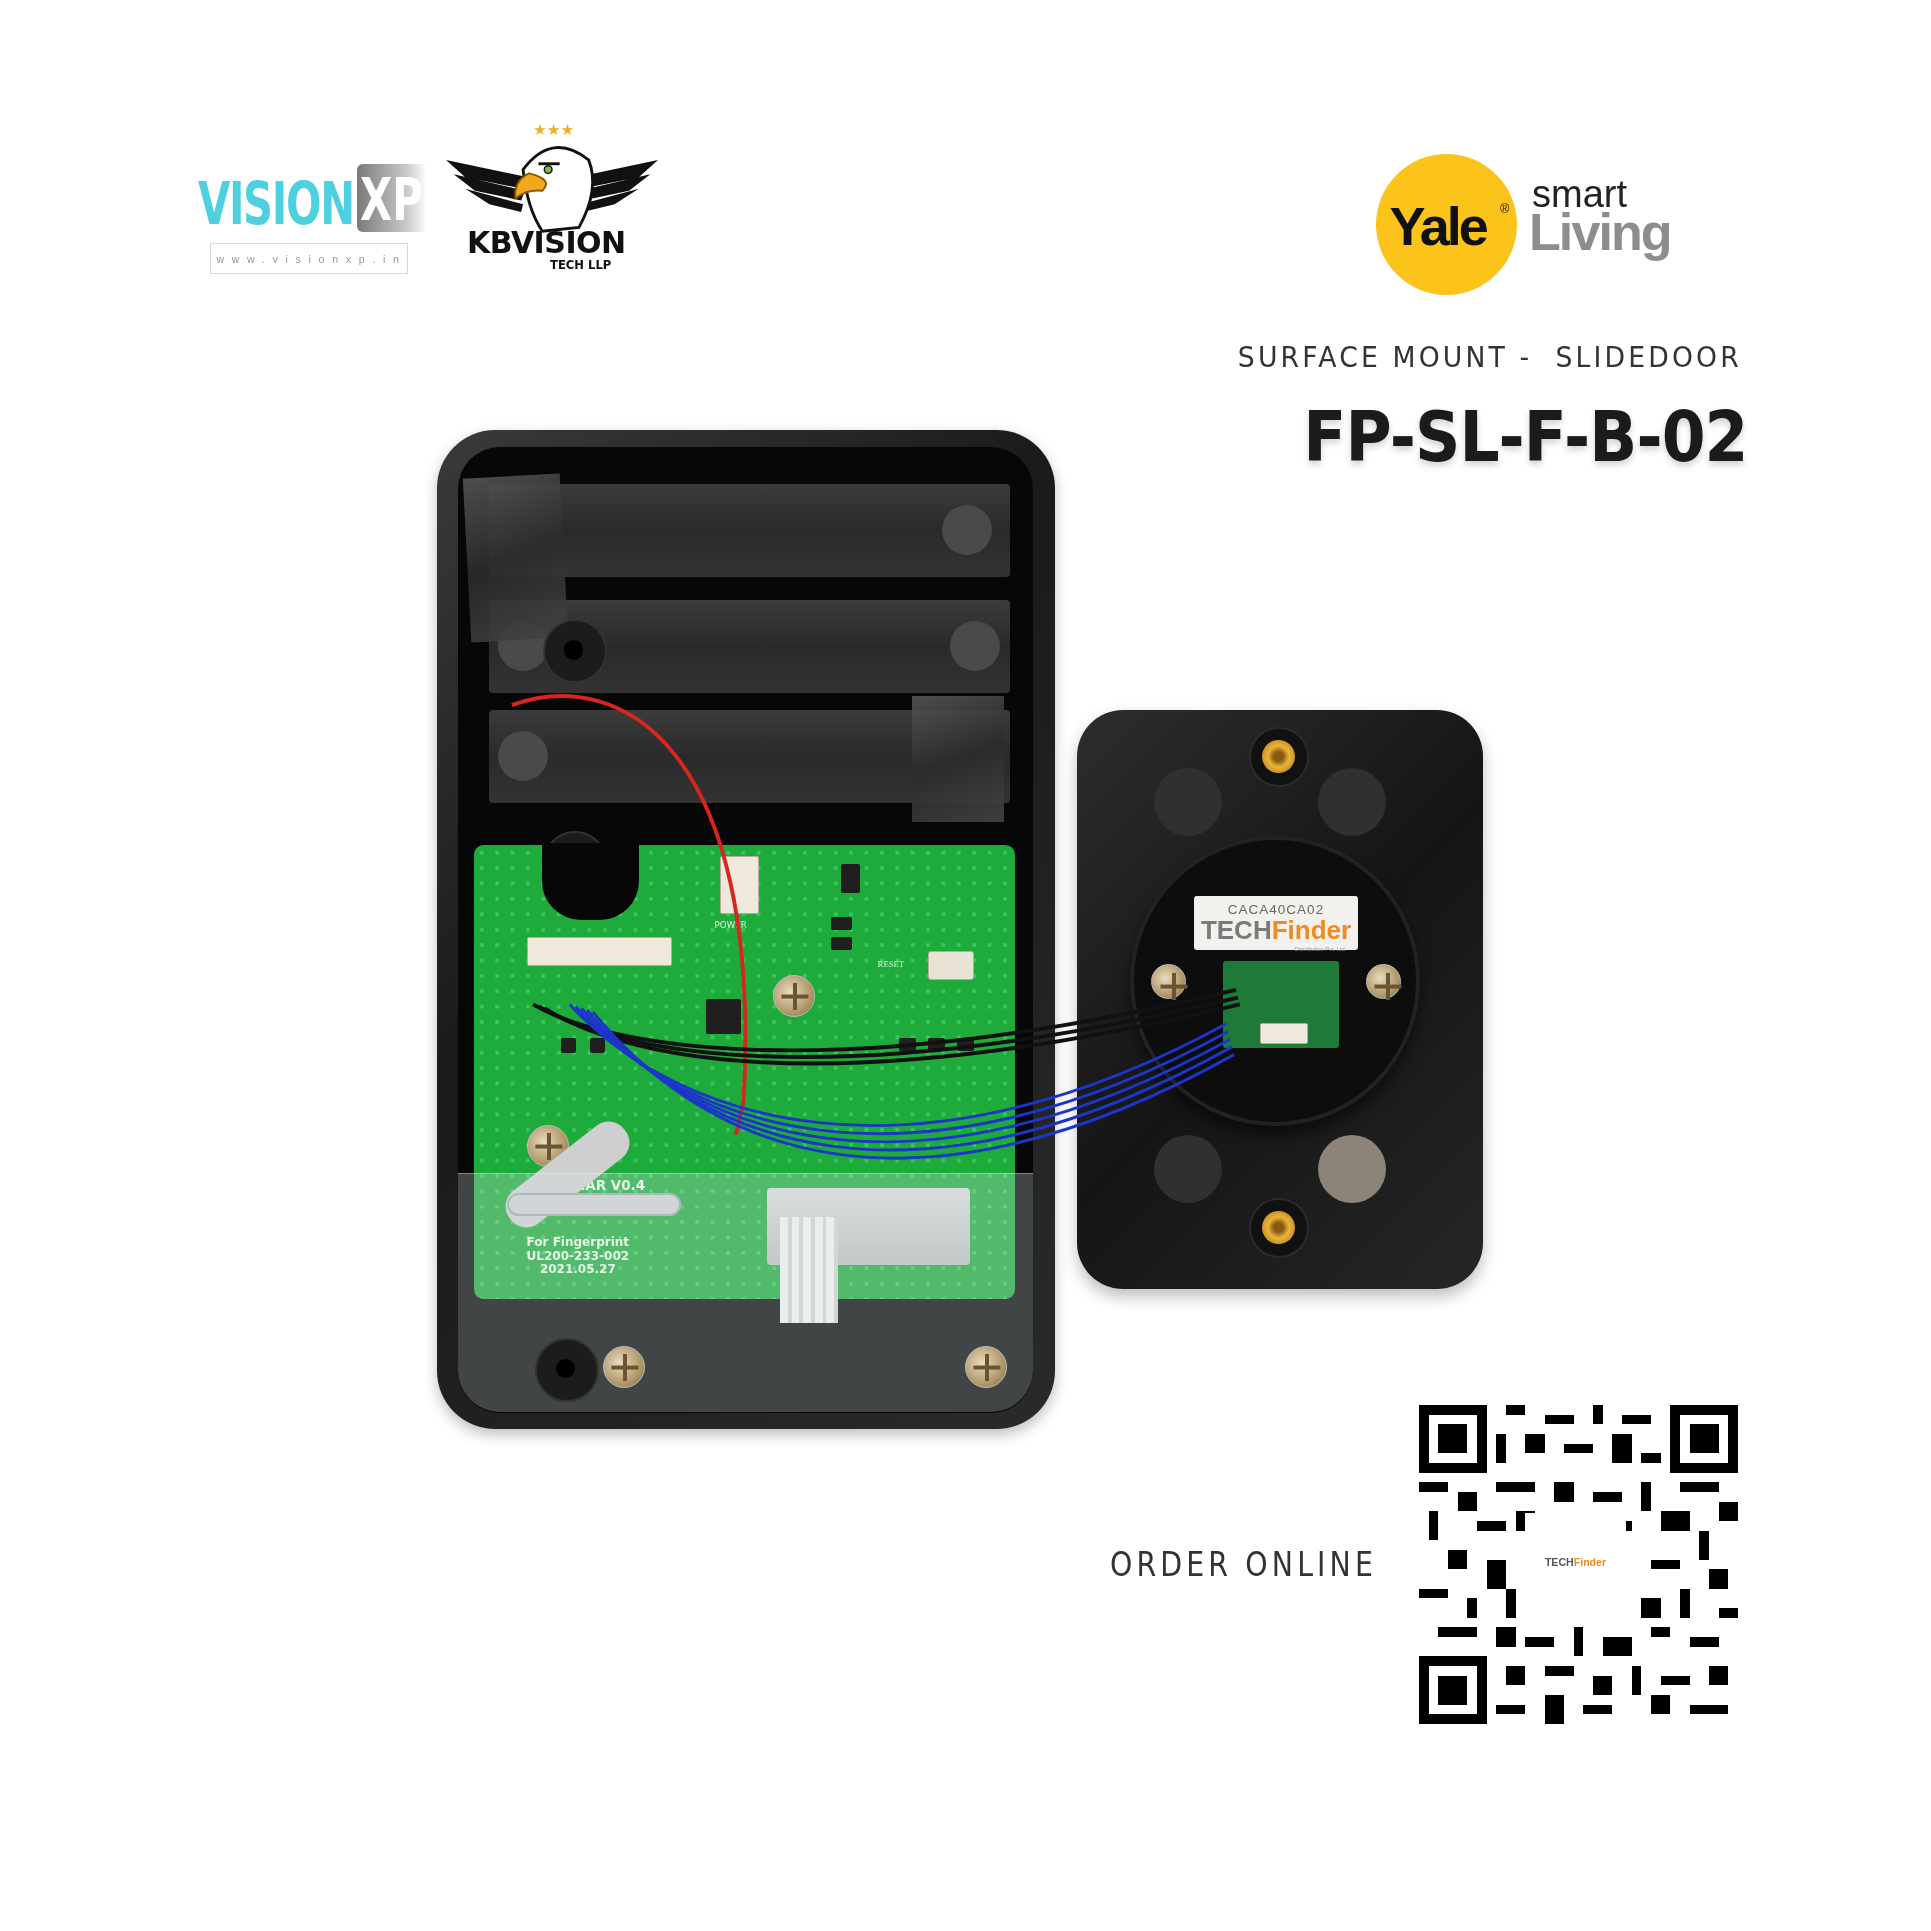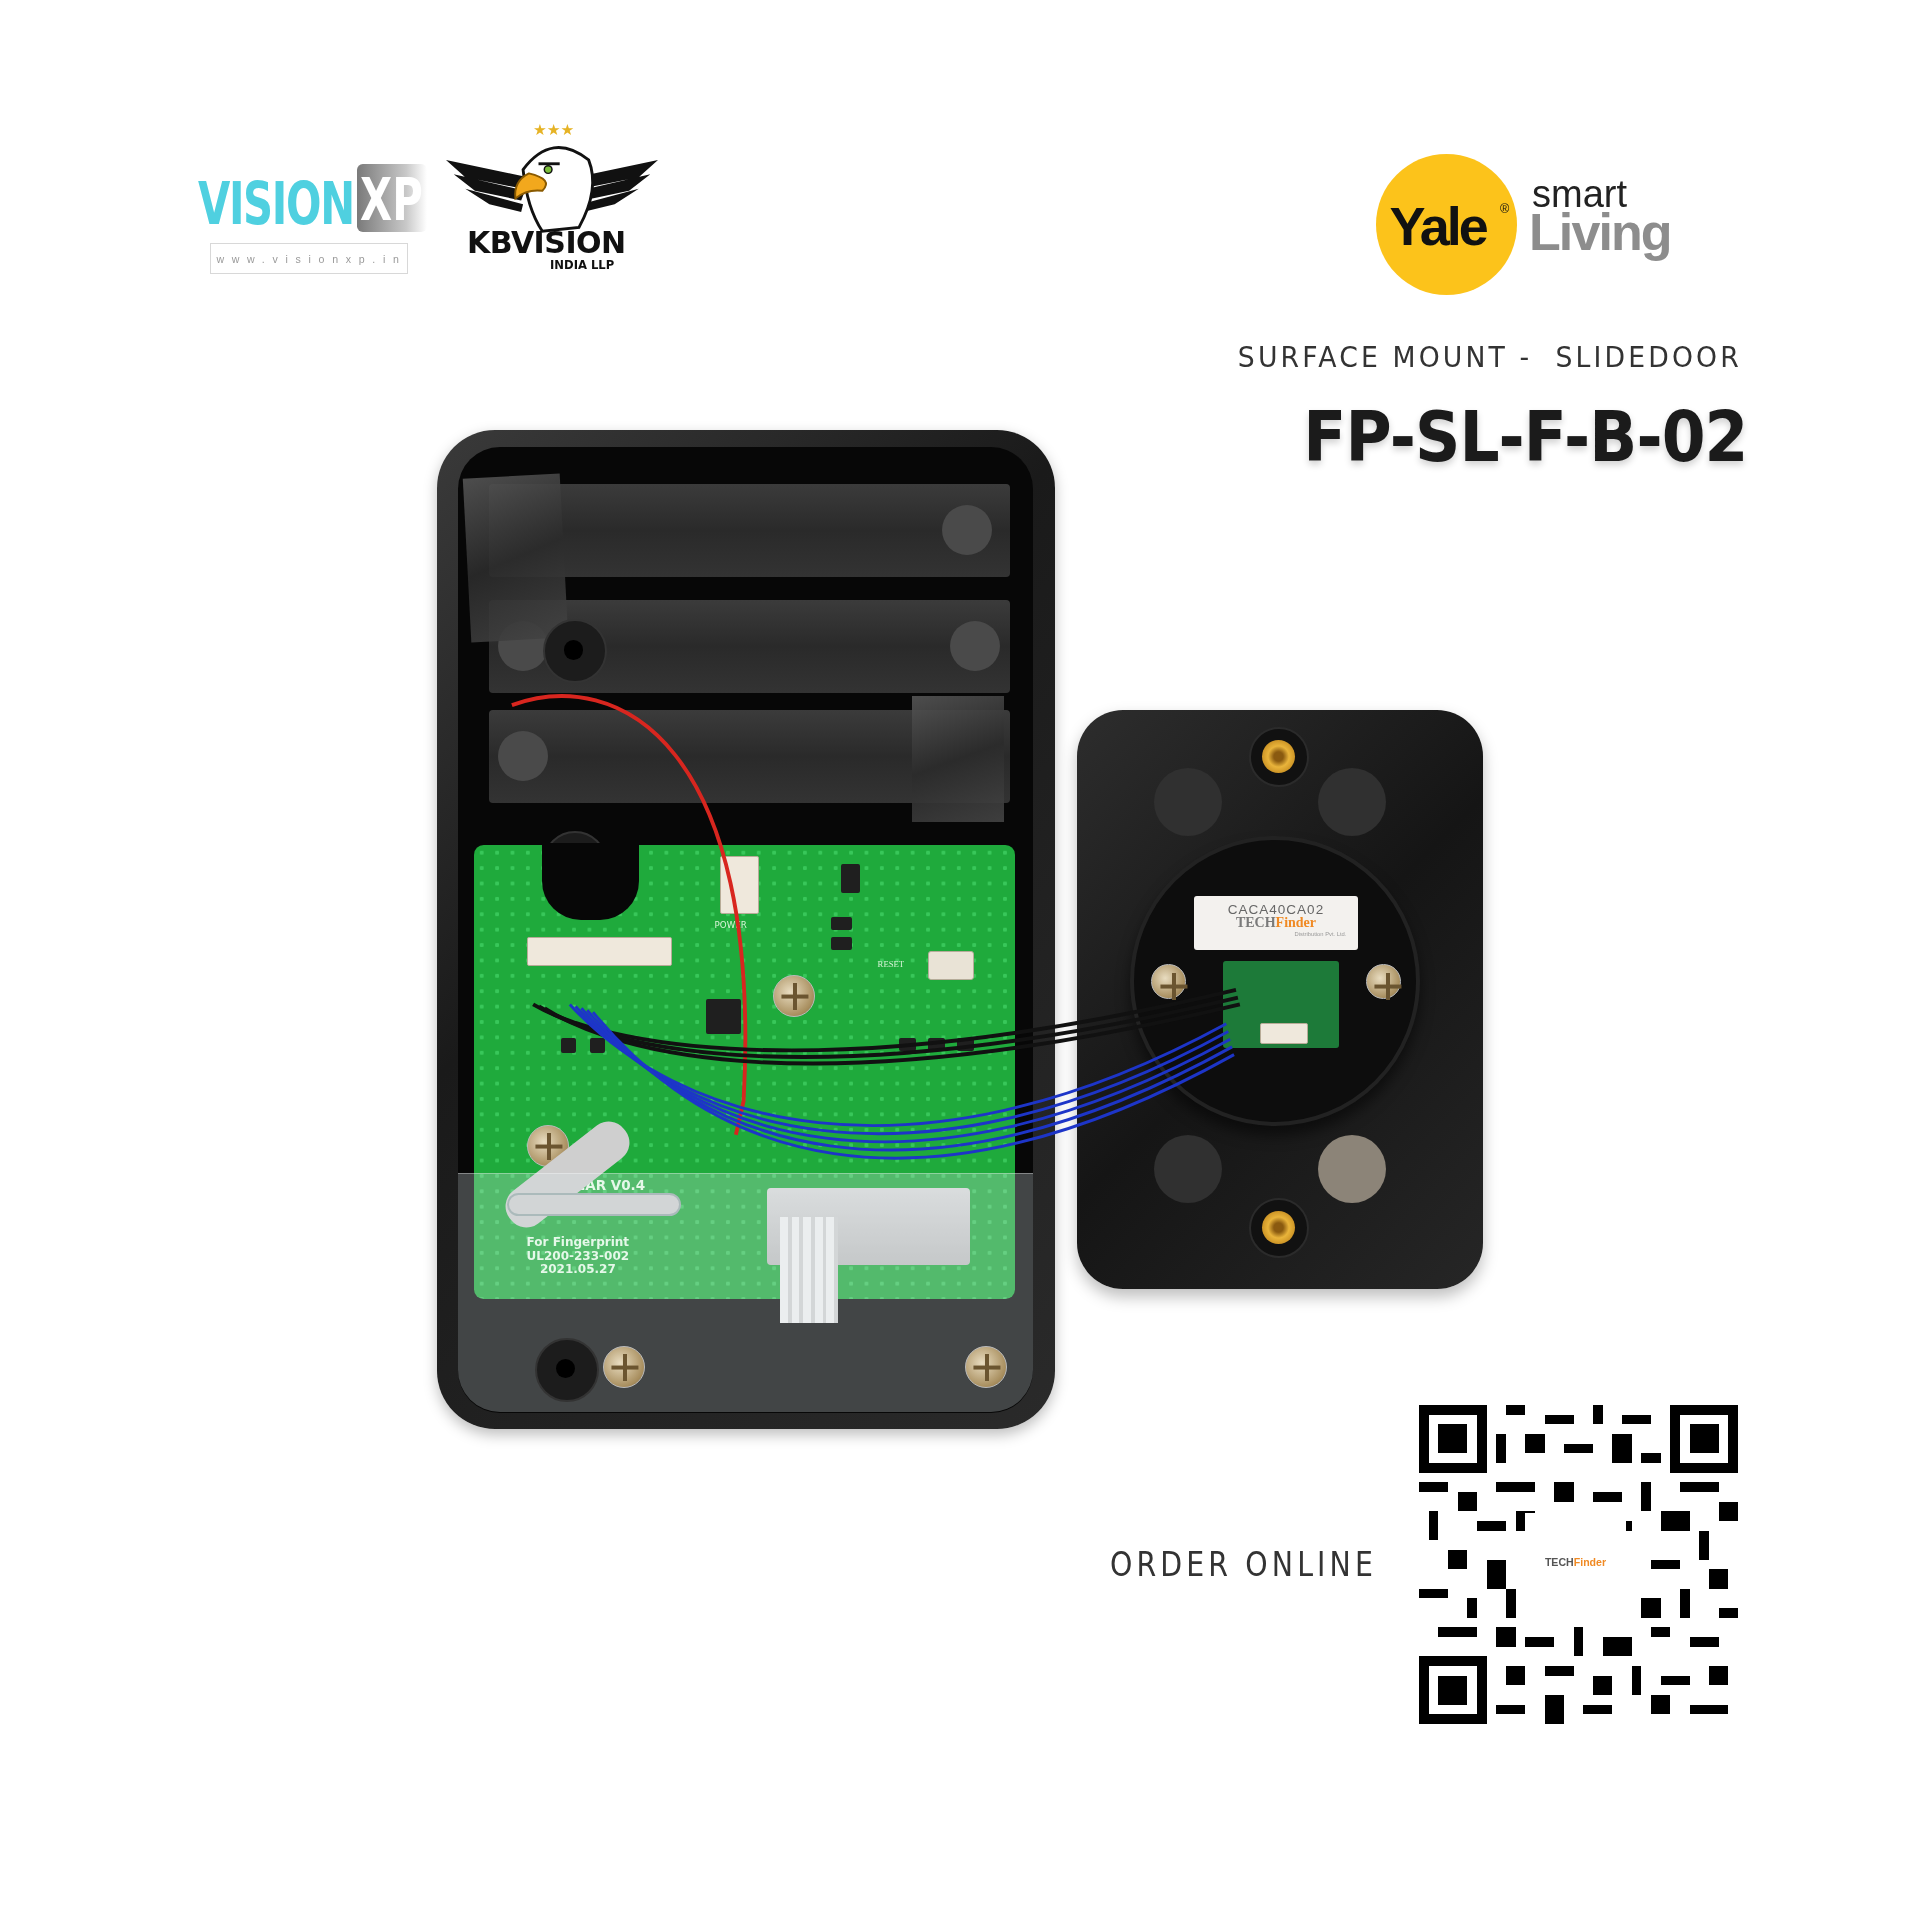--- a/index.html
+++ b/index.html
@@ -64,21 +64,21 @@
     .gear-teeth { position: absolute; left: 343px; top: 787px; width: 58px; height: 106px; background: repeating-linear-gradient(90deg, #f2f2f2 0 7.7px, #d0d0d0 7.7px 11.6px); }
     .lever { position: absolute; left: 58px; top: 724px; width: 145px; height: 41px; background: #cfcfcf; border-radius: 19.3px; transform: rotate(-38deg); }
     .slot { position: absolute; left: 70px; top: 763px; width: 174px; height: 23px; background: #cfcfcf; border-radius: 11.6px; border: 2.9px solid #9aa; }
 
     .wire-svg { position: absolute; left: 0; top: 0; width: 1062px; height: 1014px; pointer-events: none; }
 
     .fp-module { position: absolute; left: 652px; top: 285px; width: 406px; height: 579px; border-radius: 46px; background: linear-gradient(135deg, #2d2d2d, #151515 50%, #262626); box-shadow: 0 7.7px 15.4px rgba(0,0,0,0.25); }
     .fp-ring { position: absolute; left: 53px; top: 126px; width: 290px; height: 290px; border-radius: 50%; background: #0d0d0d; border: 4.8px solid #222; box-shadow: 0 9.7px 13.5px rgba(0,0,0,0.5); }
     .fp-label { position: absolute; left: 60px; top: 56px; width: 164px; height: 54px; background: #f3f1ee; border-radius: 2.9px; text-align: center; }
     .fp-label .l1 { font-size: 13.5px; color: #666; letter-spacing: 1px; margin-top: 5.8px; white-space: nowrap; }
-    .fp-label .l2 { font-size: 14px; font-weight: bold; margin-top: -1.9px; white-space: nowrap; font-family: Liberation Serif, serif; }
+    .fp-label .l2 { font-size: 26px; font-weight: bold; margin-top: -1.9px; white-space: nowrap; }
     .fp-label .l2 .tech { color: #7a7a7a; }
     .fp-label .l2 .finder { color: #f08a24; }
     .fp-label .l3 { font-size: 5.8px; color: #999; text-align: right; padding-right: 11.6px; white-space: nowrap; }
     .fp-board { position: absolute; left: 89px; top: 121px; width: 116px; height: 87px; background: #1d7a39; border-radius: 2.9px; }
     .insert { position: absolute; width: 60px; height: 60px; border-radius: 50%; background: #111; border: 2.9px solid #2b2b2b; }
     .insert::after { content: ""; position: absolute; left: 10.6px; top: 10.6px; width: 33px; height: 33px; border-radius: 50%; background: radial-gradient(circle, #8a5a10 20%, #e9b43b 45%, #c88f22 75%); }
     .pad { position: absolute; width: 68px; height: 68px; border-radius: 50%; background: #303030; }
   </style>
 </head>
 <body>
@@ -96,21 +96,21 @@
   <span class="kb-stars">★★★</span>
   <svg class="kb-eagle" viewBox="0 0 220 110">
     <path d="M0 30 L85 48 L80 60 L20 48 Z M8 45 L82 62 L78 72 L30 62 Z M20 60 L80 76 L78 84 L45 76 Z" fill="#111"></path>
     <path d="M220 30 L135 48 L140 60 L200 48 Z M212 45 L138 62 L142 72 L190 62 Z M200 60 L140 76 L142 84 L175 76 Z" fill="#111"></path>
     <path d="M80 40 Q110 0 148 30 Q160 60 138 100 L100 104 Q84 80 80 40 Z" fill="#fff" stroke="#111" stroke-width="3"></path>
     <path d="M86 44 Q70 52 72 70 Q84 60 100 62 Q112 50 86 44 Z" fill="#f2a81d" stroke="#8a5a00" stroke-width="2"></path>
     <circle cx="106" cy="40" r="4" fill="#7bbf3a" stroke="#111" stroke-width="1.5"></circle>
     <path d="M96 34 L118 34" stroke="#111" stroke-width="3"></path>
   </svg>
   <span class="kb-name">KBVISION</span>
-  <span class="kb-sub">INDIA LLP</span>
+  <span class="kb-sub">TECH LLP</span>
 </div>
 
 <div class="yale">
   <div class="yale-circle"></div>
   <span class="yale-word">Yale</span>
   <span class="yale-reg">®</span>
   <span class="yale-smart">smart</span>
   <span class="yale-living">Living</span>
 </div>
 

